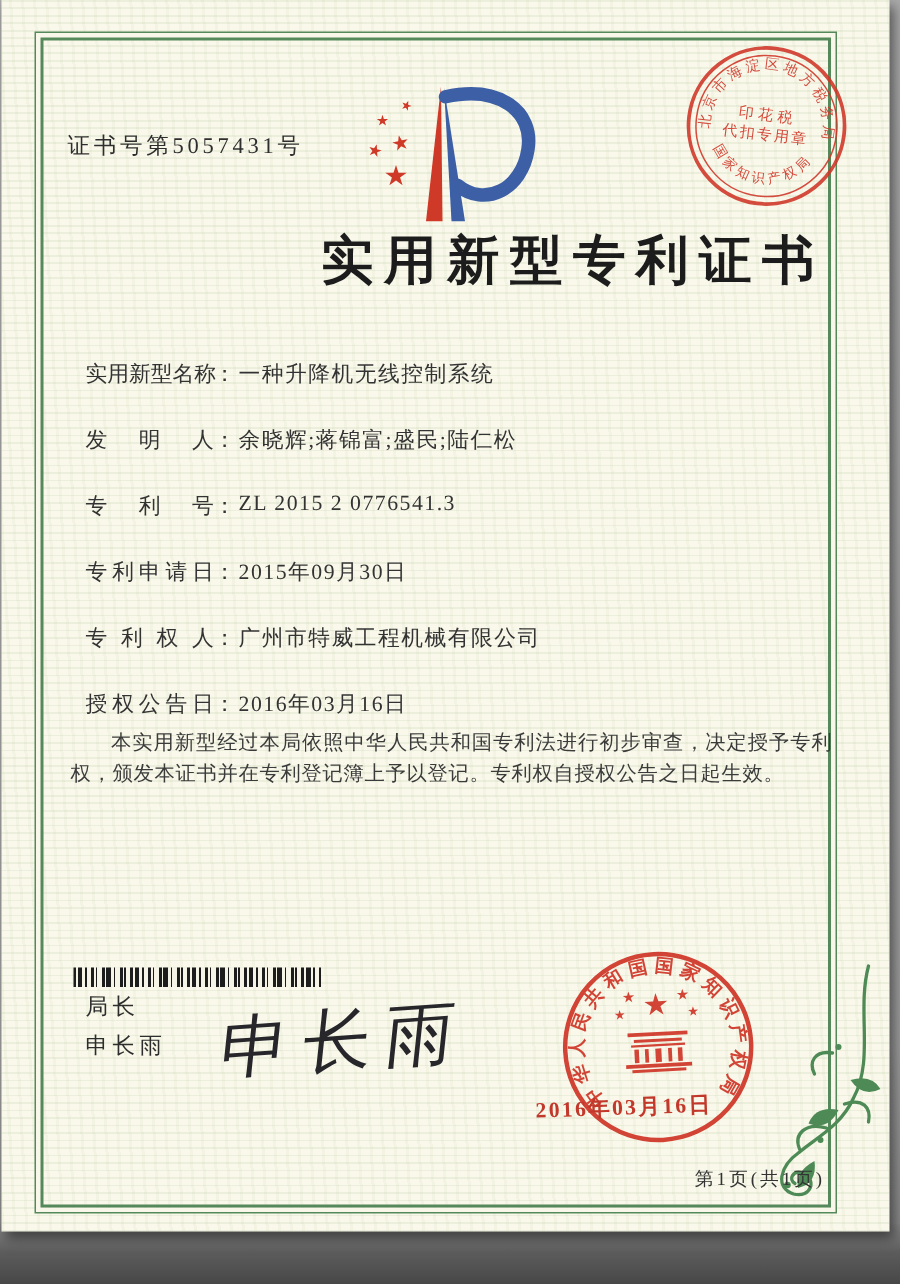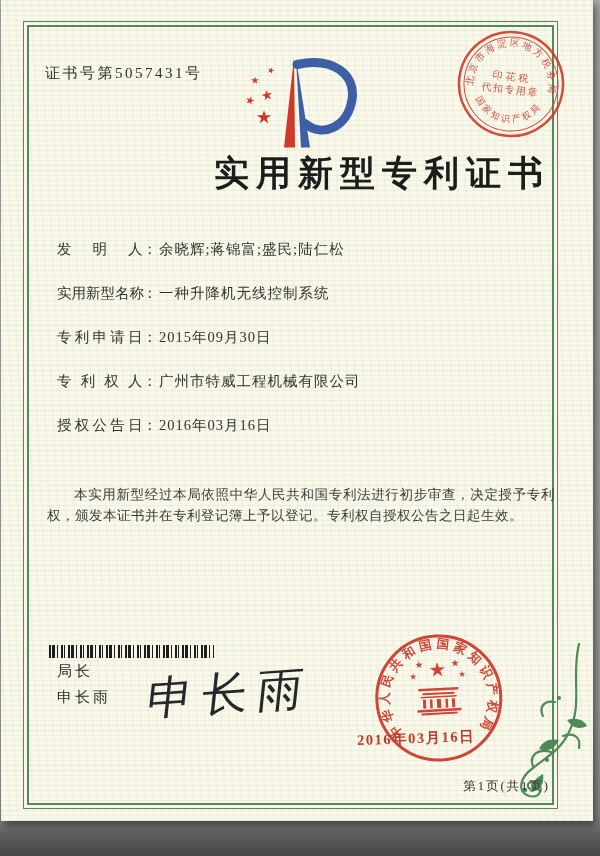--- a/index.html
+++ b/index.html
@@ -15,21 +15,21 @@
       repeating-linear-gradient(0deg, rgba(120,158,104,0.10) 0 1px, rgba(0,0,0,0) 1px 5px),
       repeating-linear-gradient(87deg, rgba(150,182,130,0.07) 0 2px, rgba(0,0,0,0) 2px 8px);
     box-shadow:3px 4px 8px rgba(0,0,0,0.5);
   }
   .frame{
     position:absolute;left:26px;top:25px;width:523px;height:776px;
     border:2px solid #55895b;
     box-shadow:0 0 0 3px #f9f7e9, 0 0 0 4px #55895b;
   }
   .cert-number{
-    position:absolute;left:44px;top:64px;font-size:15px;letter-spacing:2.5px;color:#2e2e2e;
+    position:absolute;left:44px;top:88px;font-size:15px;letter-spacing:2.5px;color:#2e2e2e;
   }
   .logo{position:absolute;left:236px;top:54px;width:130px;height:98px;}
   .tax-seal{position:absolute;left:452px;top:26px;width:116px;height:116px;transform:rotate(7deg);opacity:.88;}
   .title{
     position:absolute;left:26px;top:150px;width:523px;text-align:right;
     font-size:35px;font-weight:700;letter-spacing:7px;color:#1c1c1c;
   }
   .fields{position:absolute;left:56px;top:240px;width:470px;}
   .frow{height:19px;margin-bottom:25px;font-size:14.5px;color:#333;white-space:nowrap;}
   .flabel{display:inline-block;width:5.9em;text-align:justify;text-align-last:justify;vertical-align:top;}
@@ -105,24 +105,27 @@
         <textPath href="#arcBotS" startOffset="50%" text-anchor="middle">国家知识产权局</textPath>
       </text>
       <text x="58" y="54" text-anchor="middle" font-size="10" fill="#cf3527" letter-spacing="3">印花税</text>
       <text x="58" y="67" text-anchor="middle" font-size="10" fill="#cf3527" letter-spacing="1.5">代扣专用章</text>
     </svg>
 
     <div class="title">实用新型专利证书</div>
 
     <div class="fields">
       <div class="frow">
+        <span class="flabel">实用新型名称</span><span class="fcolon">：</span><span class="fvalue">一种升降机无线控制系统</span>
+      </div>
+      <div class="frow">
         <span class="flabel">发明人</span><span class="fcolon">：</span><span class="fvalue">余晓辉;蒋锦富;盛民;陆仁松</span>
       </div>
       <div class="frow">
-        <span class="flabel">实用新型名称</span><span class="fcolon">：</span><span class="fvalue">一种升降机无线控制系统</span>
+        <span class="flabel">专利号</span><span class="fcolon">：</span><span class="fvalue">ZL 2015 2 0776541.3</span>
       </div>
       <div class="frow">
         <span class="flabel">专利申请日</span><span class="fcolon">：</span><span class="fvalue">2015年09月30日</span>
       </div>
       <div class="frow">
         <span class="flabel">专利权人</span><span class="fcolon">：</span><span class="fvalue">广州市特威工程机械有限公司</span>
       </div>
       <div class="frow">
         <span class="flabel">授权公告日</span><span class="fcolon">：</span><span class="fvalue">2016年03月16日</span>
       </div>

